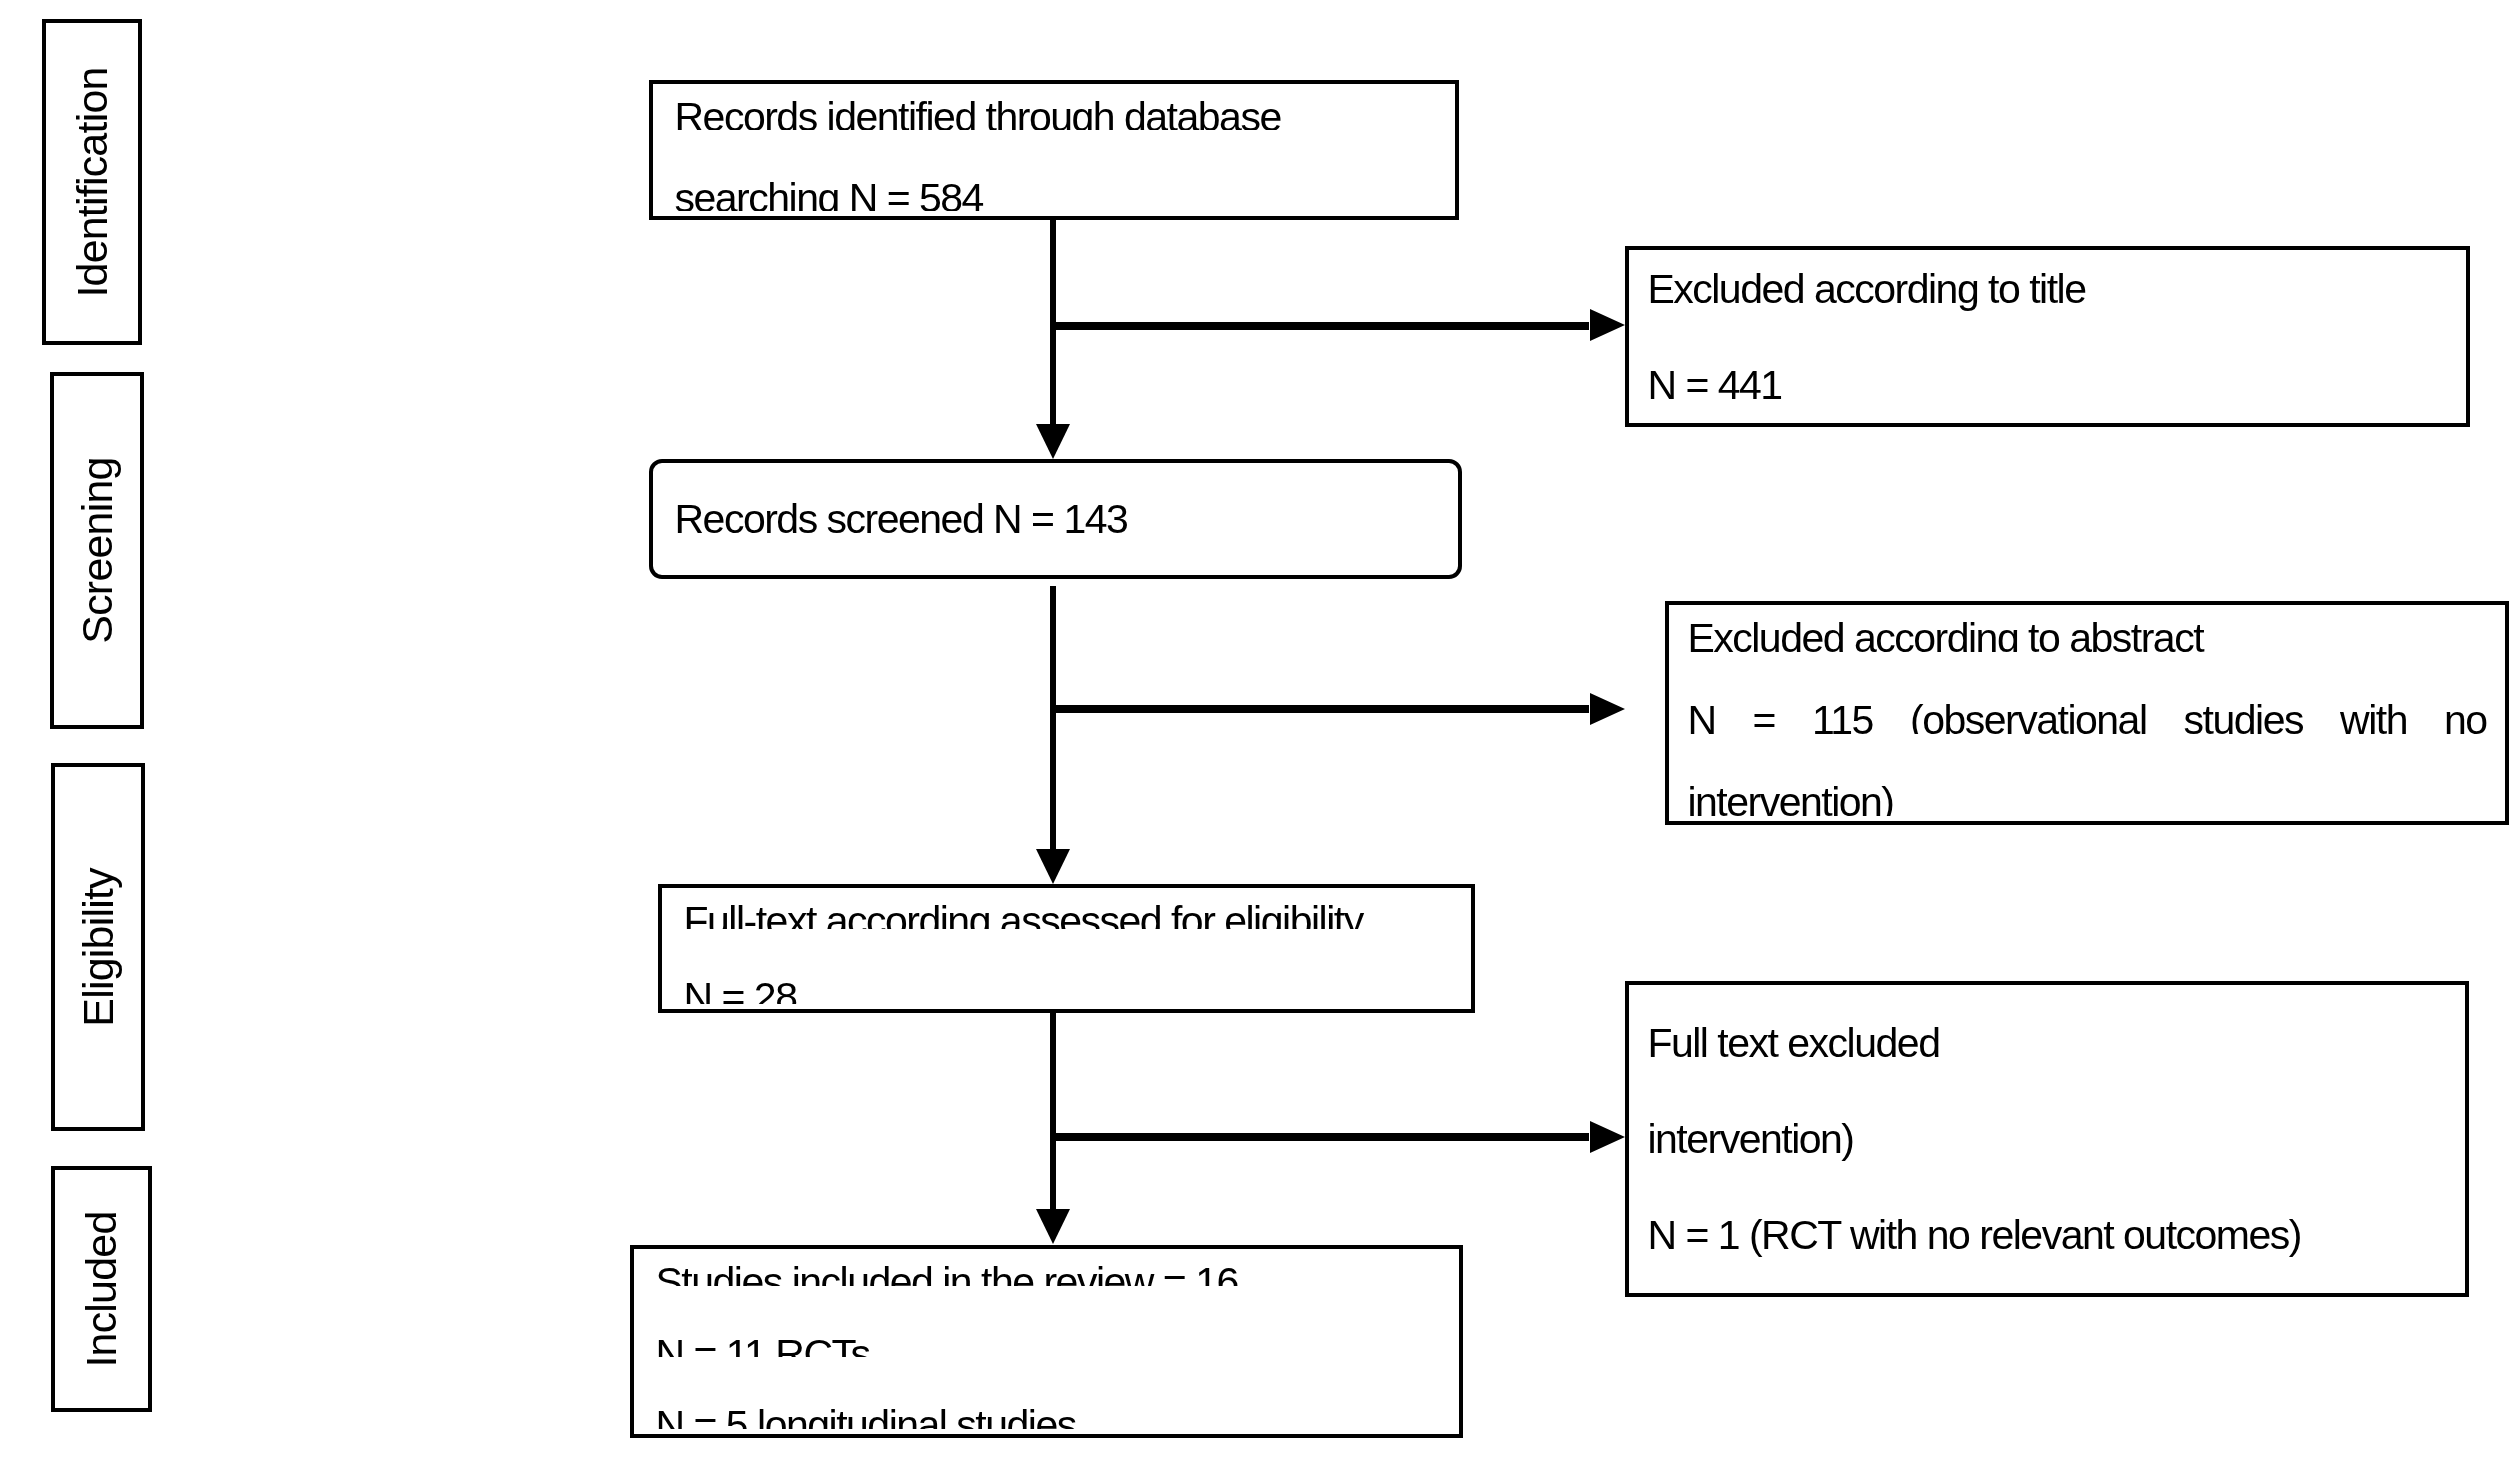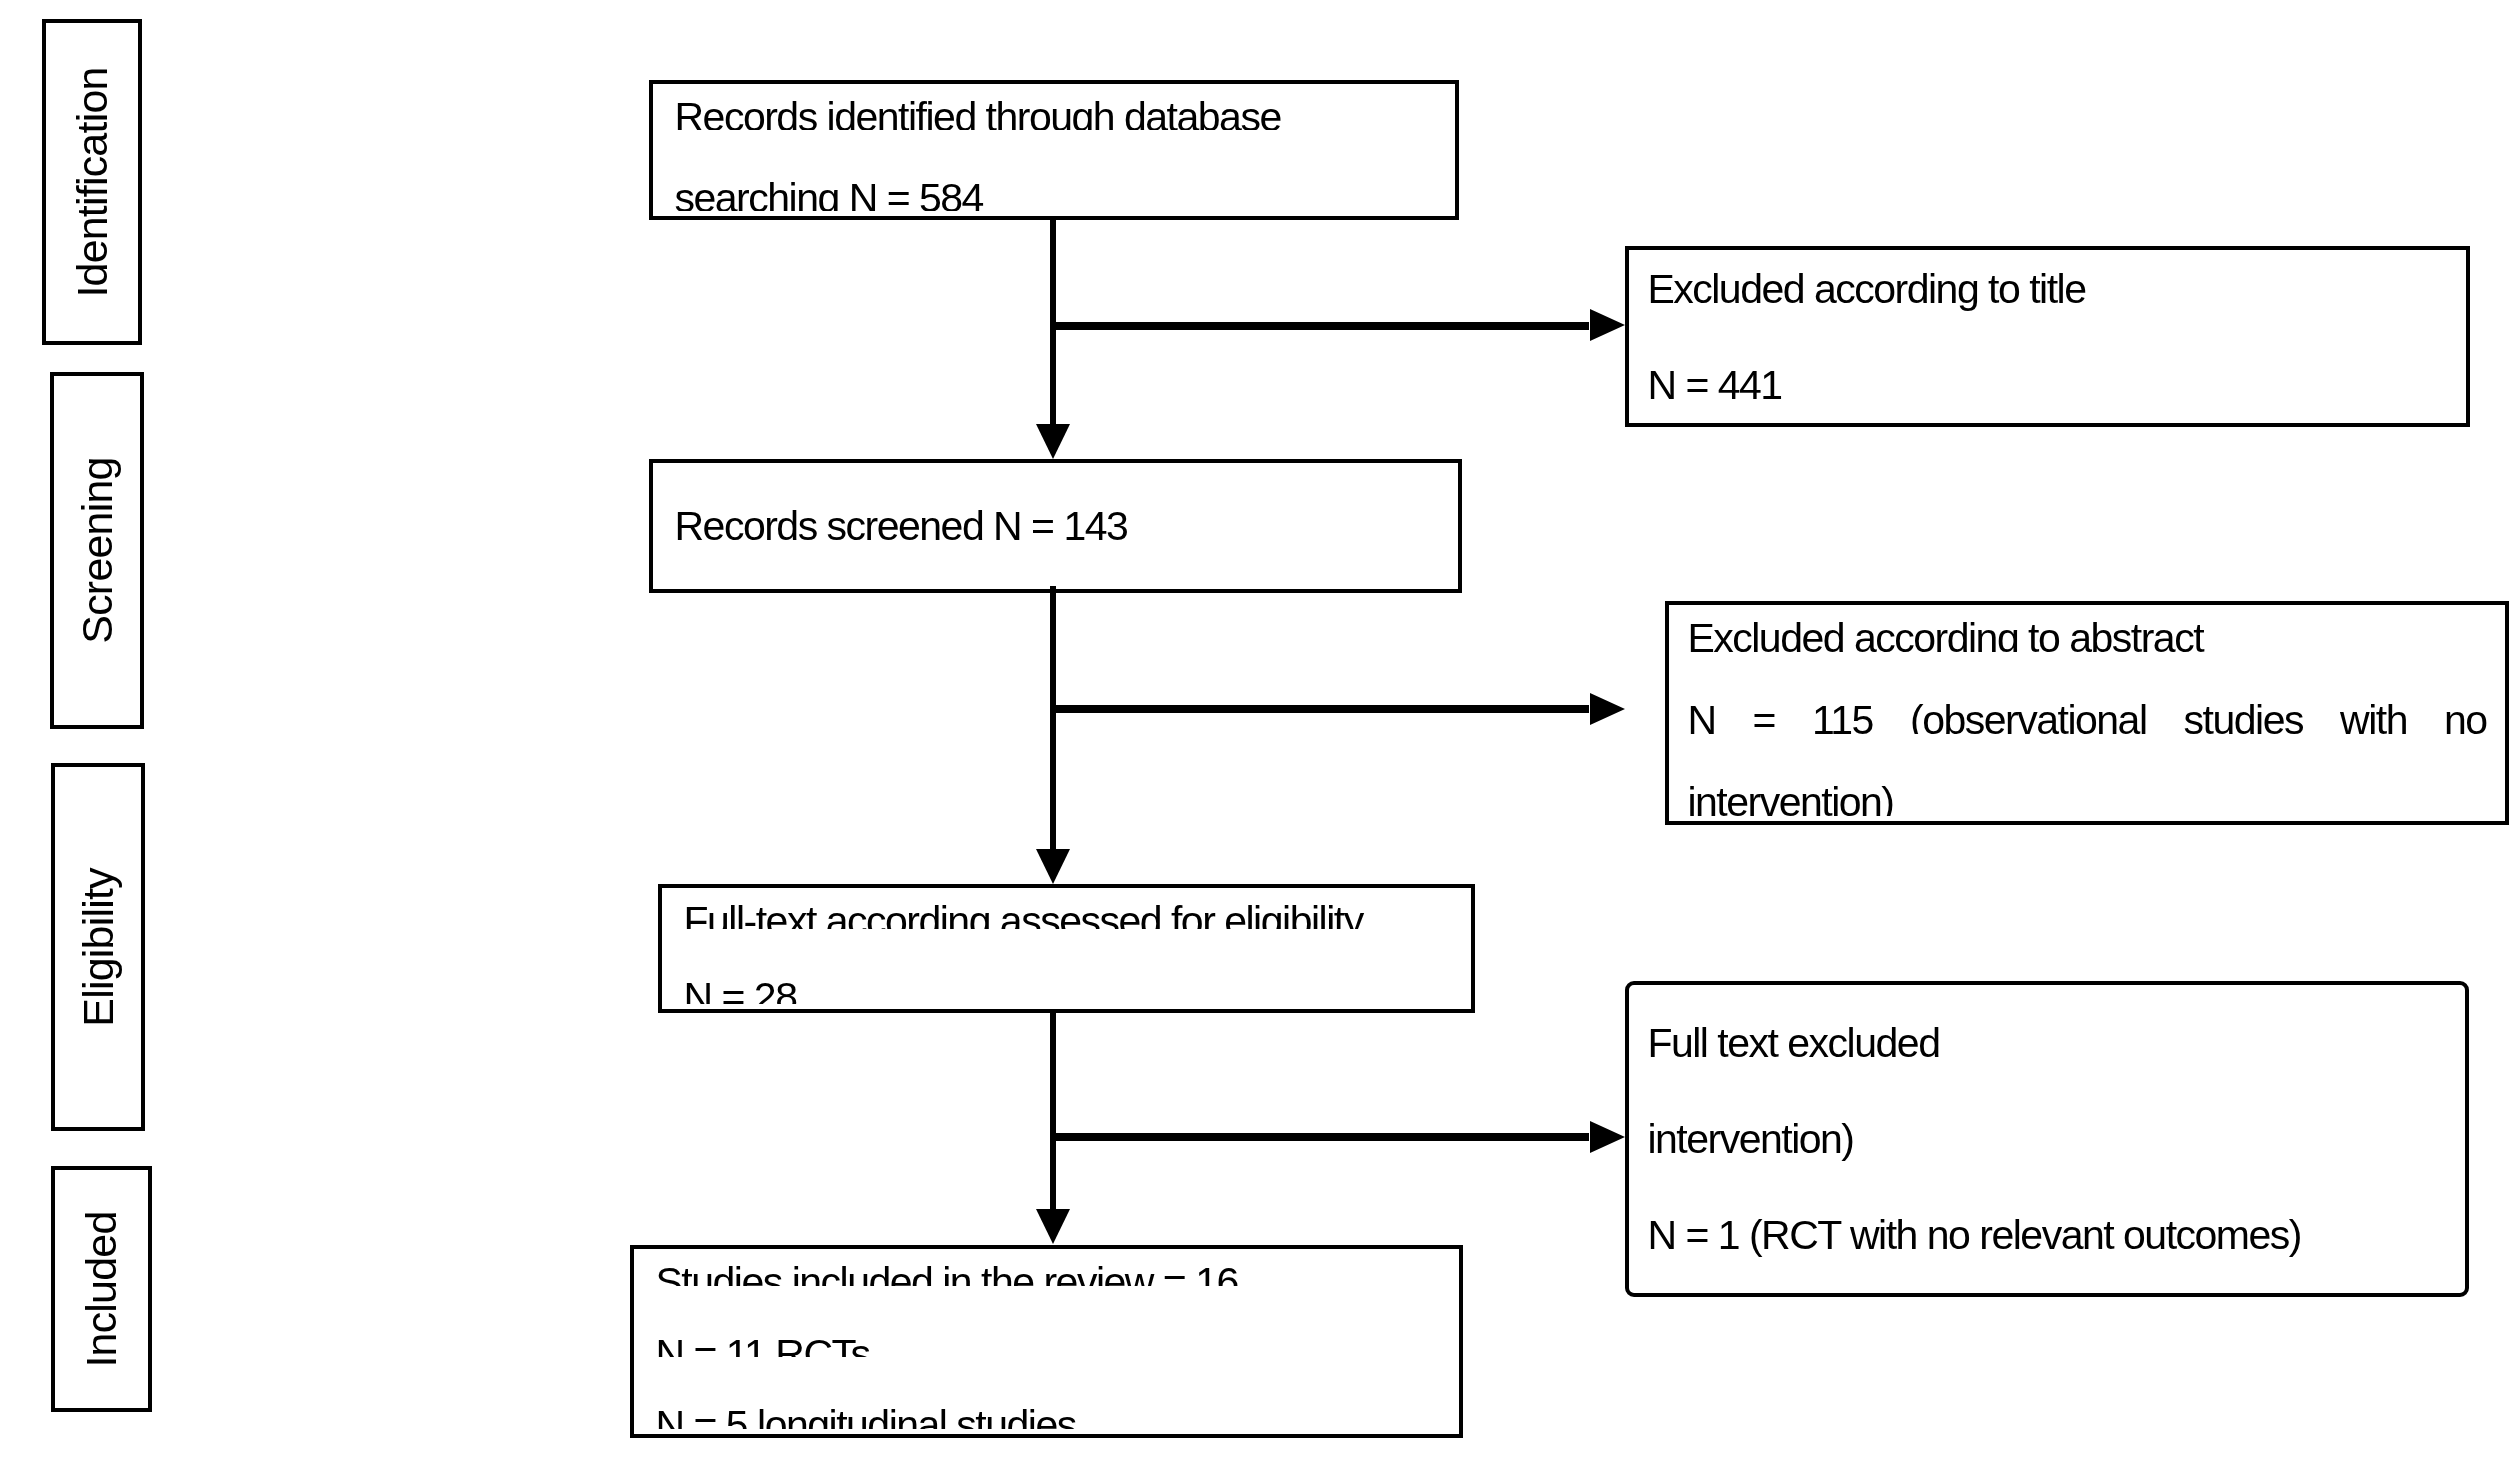--- a/index.html
+++ b/index.html
@@ -98,21 +98,21 @@
   </div>
   <div class="rail" style="left:51px; top:1166px; width:101px; height:246px;">
     <span class="rail-label">Included</span>
   </div>
 
   <div class="box" style="left:649px; top:80px; width:810px; height:140px;">
     <div class="line">Records identified through database</div>
     <div class="line">searching N = 584</div>
   </div>
 
-  <div class="box" style="left:649px; top:459px; width:813px; height:134px;">
+  <div class="box" style="left:649px; top:459px; width:813px; height:120px;border-radius:13px;">
     <div class="line">Records screened N = 143</div>
   </div>
 
   <div class="box" style="left:658px; top:884px; width:817px; height:129px;">
     <div class="line">Full-text according assessed for eligibility</div>
     <div class="line">N = 28</div>
   </div>
 
   <div class="box" style="left:630px; top:1245px; width:833px; height:193px;">
     <div class="line">Studies included in the review = 16</div>
@@ -124,21 +124,21 @@
     <div class="line">Excluded according to title</div>
     <div class="line">N = 441</div>
   </div>
 
   <div class="box" style="left:1625px; top:601px; width:844px; height:224px; padding:4.6px 18.4px;margin-left:40px;">
     <div class="line">Excluded according to abstract</div>
     <div class="line justify">N = 115 (observational studies with no</div>
     <div class="line">intervention)</div>
   </div>
 
-  <div class="box" style="left:1625px; top:981px; width:844px; height:316px; padding:4.6px 18.4px;border-radius:9px;">
+  <div class="box" style="left:1625px; top:981px; width:844px; height:316px; padding:4.6px 18.4px;">
     <div class="line">Full text excluded</div>
     <div class="line">intervention)</div>
     <div class="line">N = 1 (RCT with no relevant outcomes)</div>
   </div>
 
   <div class="vline" style="left:1050px; top:218px; height:209px;"></div>
   <div class="arrow-down" style="left:1036px; top:424px;"></div>
   <div class="hline" style="left:1050px; top:322px; width:539px;"></div>
   <div class="arrow-right" style="left:1590px; top:309px;"></div>
 

